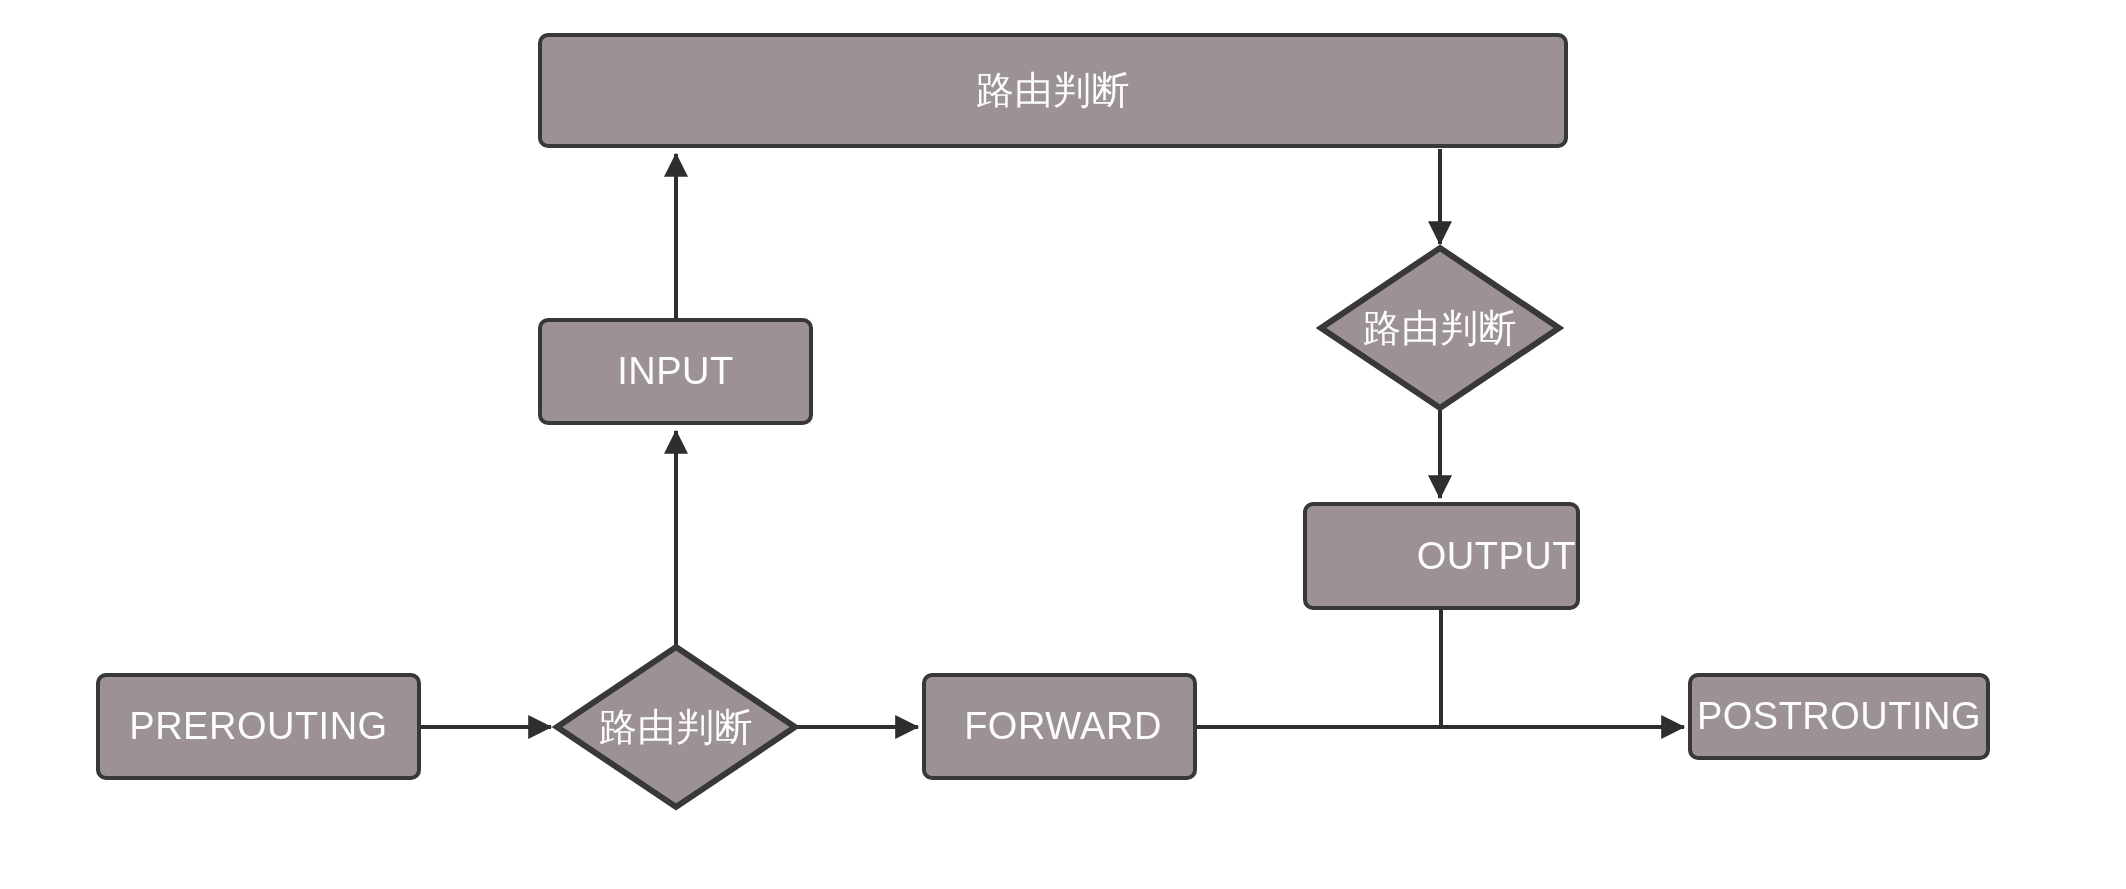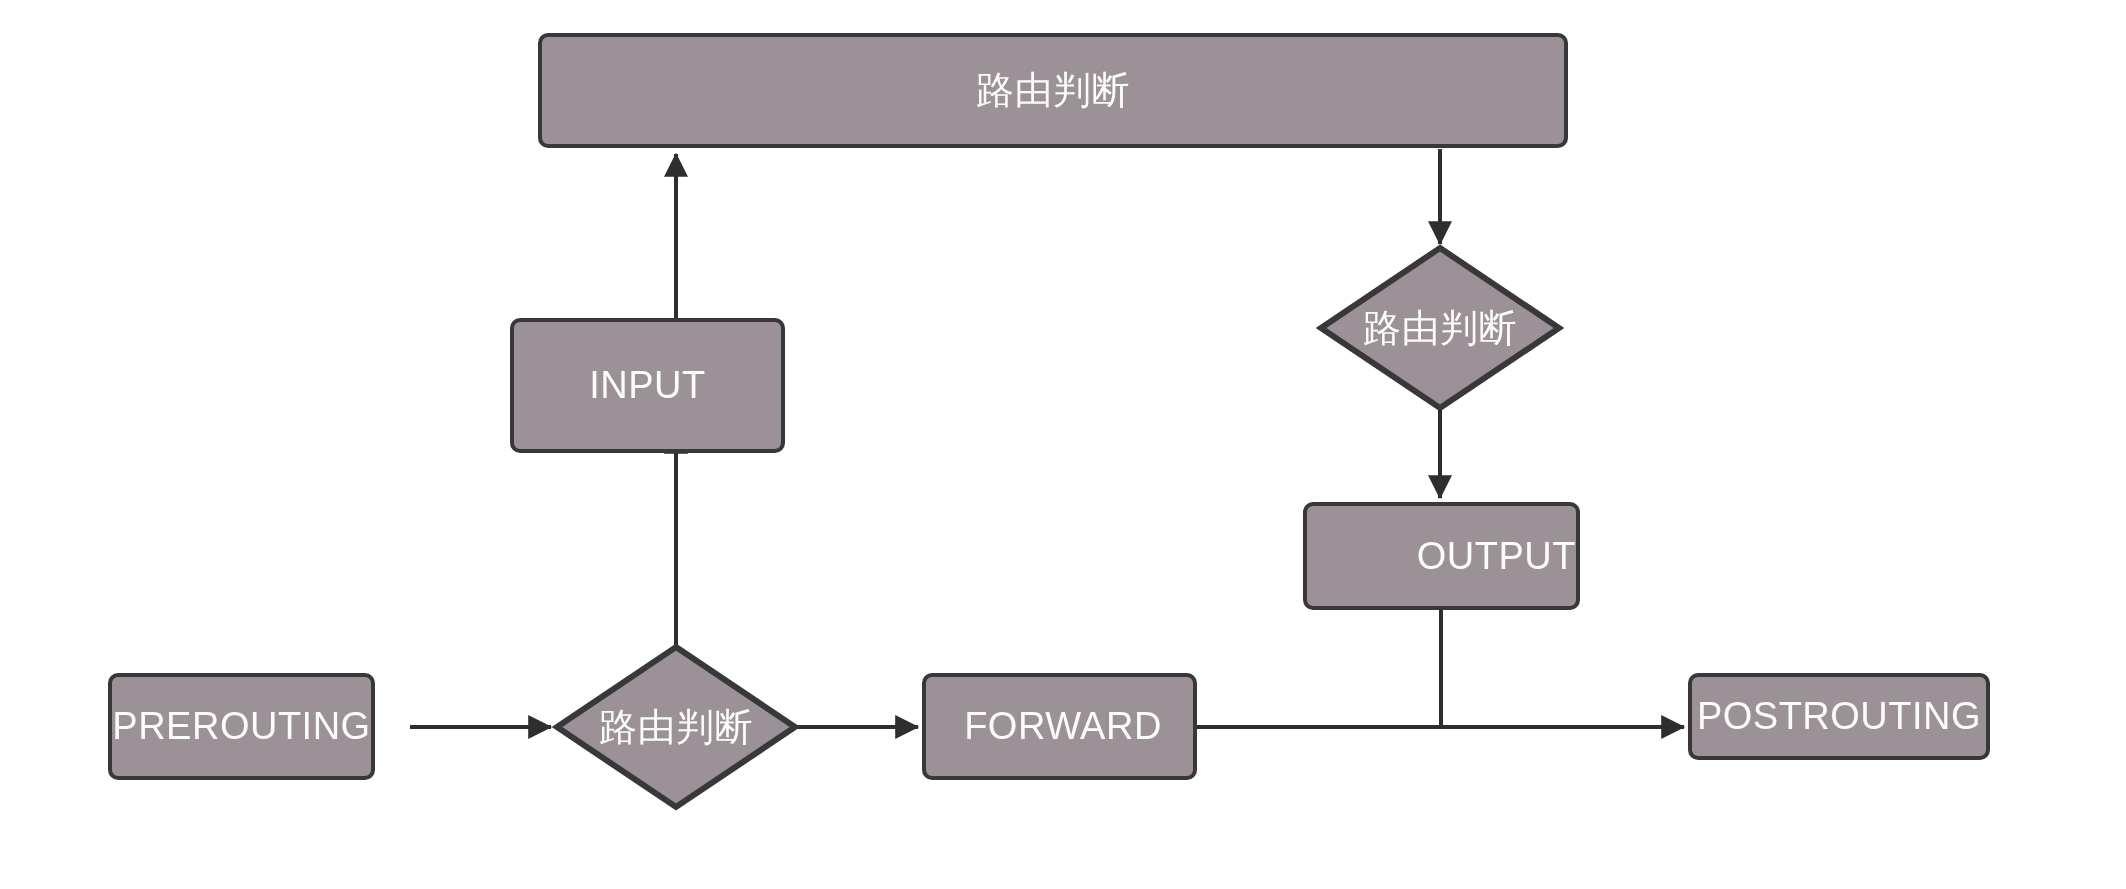--- a/index.html
+++ b/index.html
@@ -82,36 +82,36 @@
 
     <path d="M1441,610 L1441,727" stroke="#2e2e30" stroke-width="4" fill="none"></path>
 
     <path d="M1197,727 L1684,727" stroke="#2e2e30" stroke-width="4" fill="none" marker-end="url(#arrowhead)"></path>
   </svg>
 
   <div class="node rect" style="left:538px; top:33px; width:1030px; height:115px;">
     <span class="node-label">路由判断</span>
   </div>
 
-  <div class="node rect" style="left:510px; top:318px; width:275px; height:135px;">
+  <div class="node rect" style="left:538px; top:318px; width:275px; height:107px;">
     <span class="node-label">INPUT</span>
   </div>
 
   <div class="node diamond" style="left:1316px; top:243px; width:248px; height:170px;">
     <svg class="diamond-svg" width="248" height="170" viewBox="0 0 248 170">
       <polygon points="124,5 243,85 124,165 5,85" fill="#9c9196" stroke="#38383a" stroke-width="6" stroke-linejoin="miter"></polygon>
     </svg>
     <span class="node-label">路由判断</span>
   </div>
 
   <div class="node rect" style="left:1303px; top:502px; width:277px; height:108px;justify-content:flex-end;">
     <span class="node-label">OUTPUT</span>
   </div>
 
-  <div class="node rect" style="left:108px; top:673px; width:267px; height:107px;">
+  <div class="node rect" style="left:96px; top:673px; width:325px; height:107px;">
     <span class="node-label">PREROUTING</span>
   </div>
 
   <div class="node diamond" style="left:552px; top:642px; width:248px; height:170px;">
     <svg class="diamond-svg" width="248" height="170" viewBox="0 0 248 170">
       <polygon points="124,5 243,85 124,165 5,85" fill="#9c9196" stroke="#38383a" stroke-width="6" stroke-linejoin="miter"></polygon>
     </svg>
     <span class="node-label">路由判断</span>
   </div>
 

